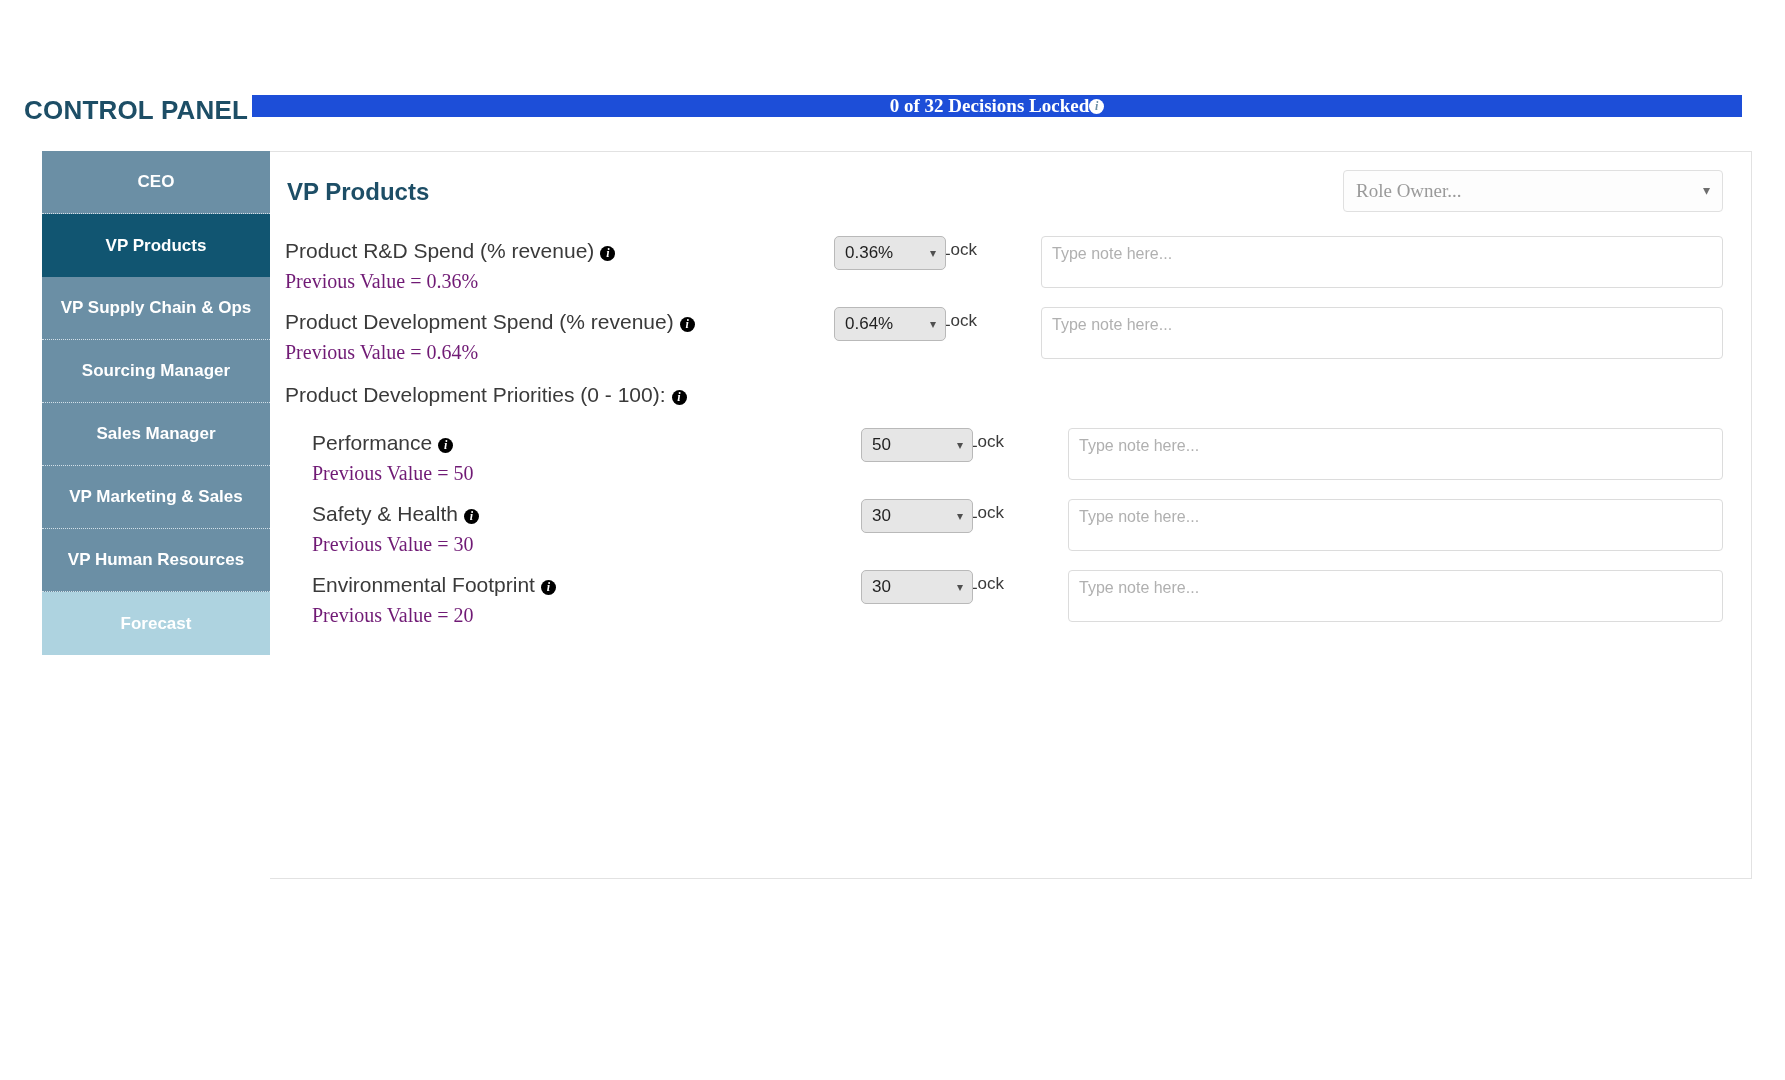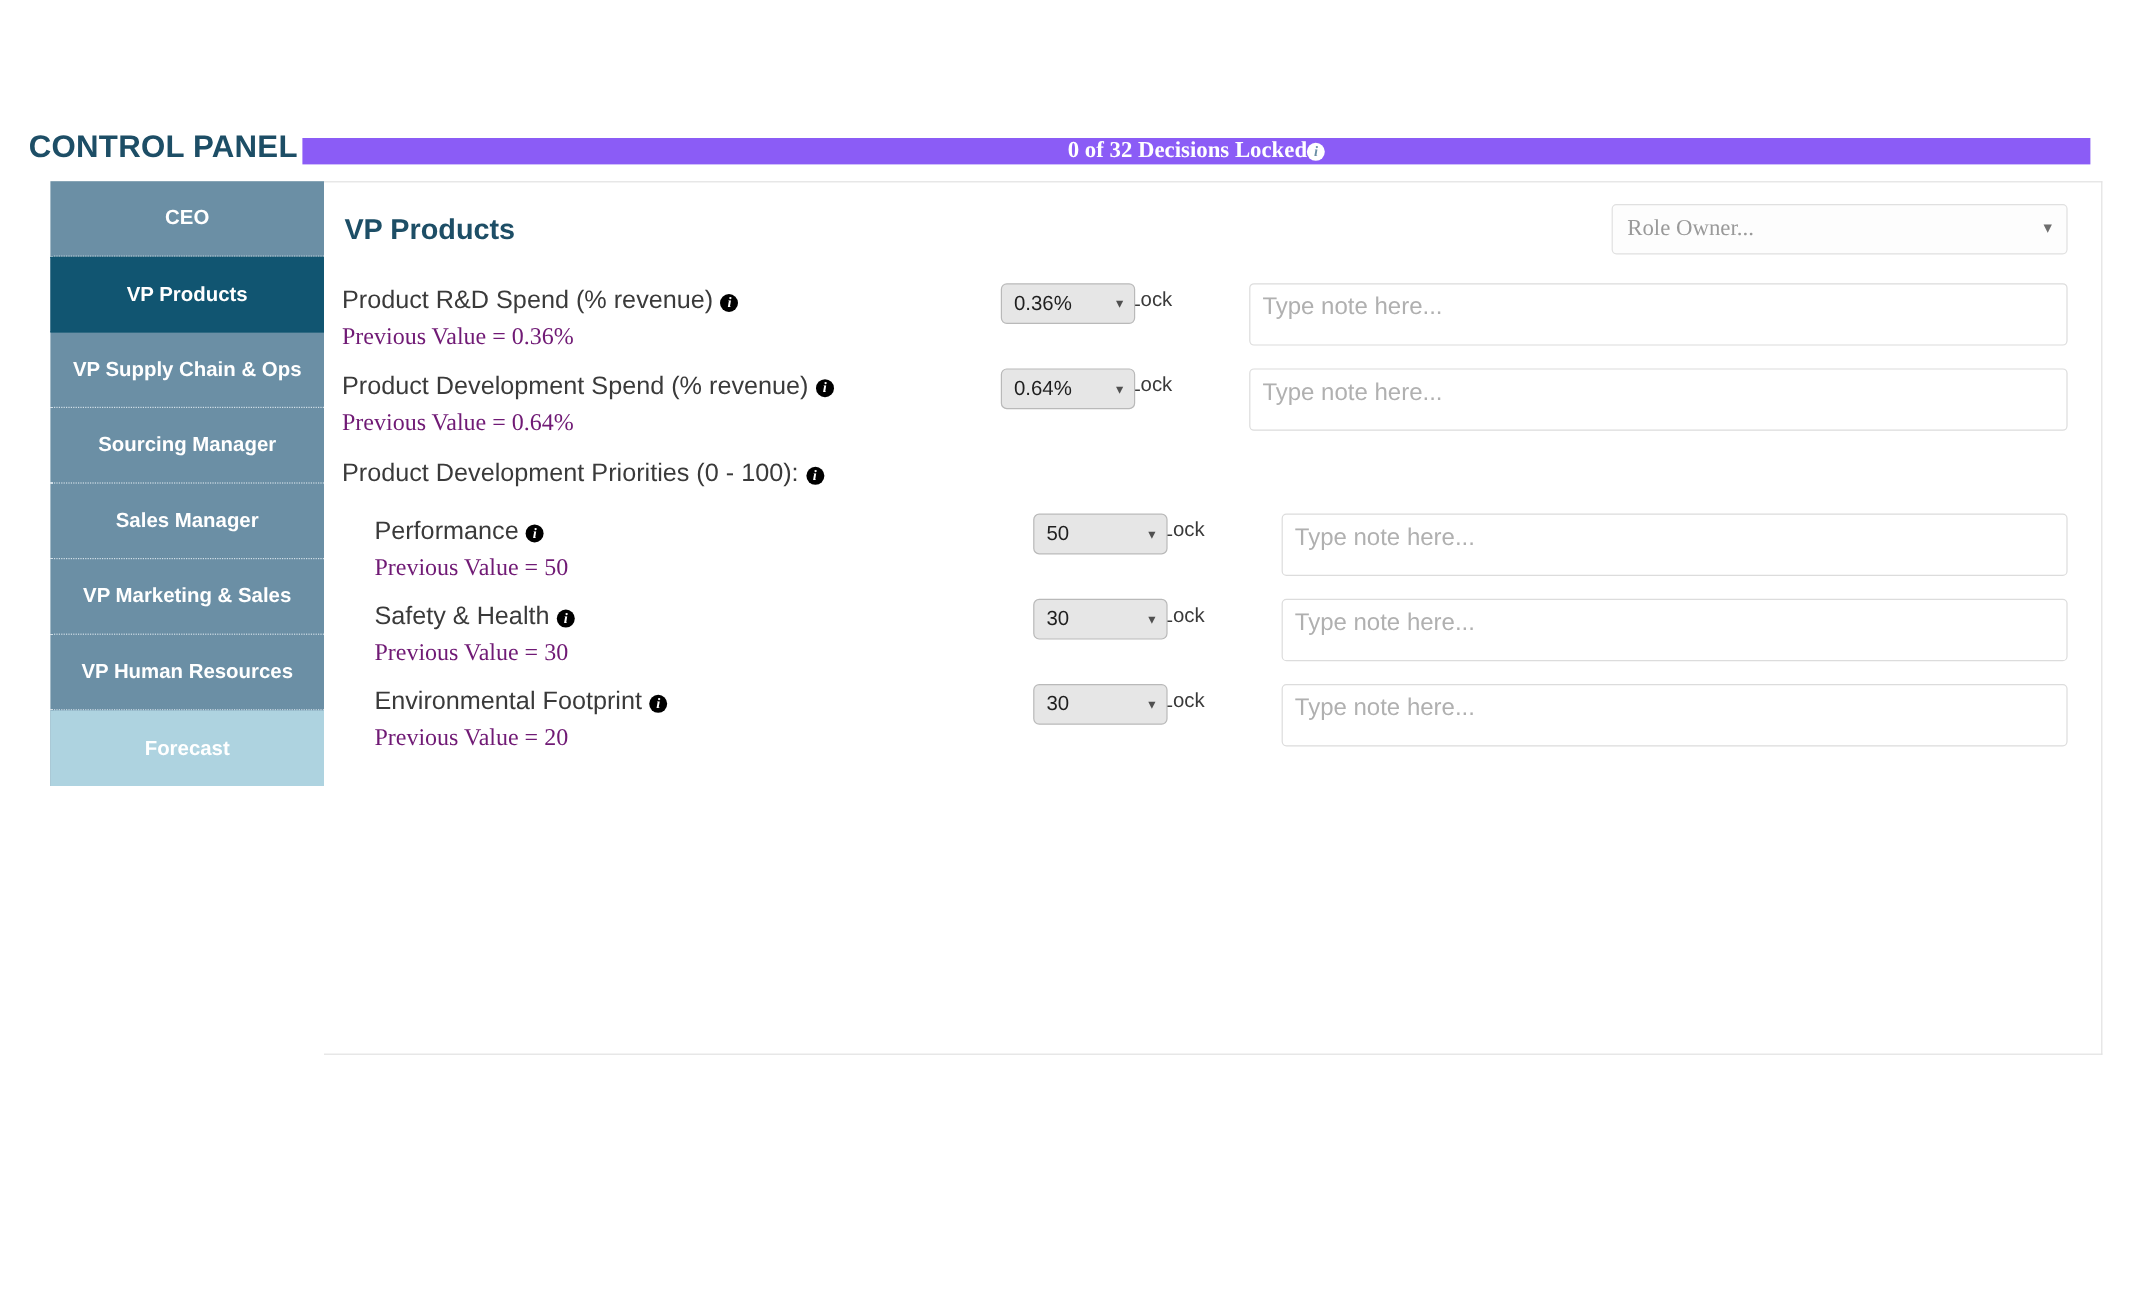--- a/index.html
+++ b/index.html
@@ -10,39 +10,39 @@
     width: 1785px;
     height: 1080px;
     background: #ffffff;
     font-family: "Liberation Sans", sans-serif;
     overflow: hidden;
   }
 
   
   .topbar {
     display: flex;
-    align-items: flex-end;
+    align-items: flex-start;
     height: 42px;
     margin-top: 95px;
   }
   .cp-title {
     width: 252px;
     box-sizing: border-box;
     padding-left: 24px;
     color: #1d4e66;
     font-size: 26px;
     font-weight: bold;
     letter-spacing: 0.2px;
     line-height: 30px;
     white-space: nowrap;
     font-family: "Liberation Sans", sans-serif;
   }
   .lock-banner {
     flex: 1;
-    background: #8b5cf6;
+    background: #1d4ed8;
     color: #ffffff;
     display: flex;
     align-items: center;
     justify-content: center;
     font-family: "Liberation Serif", serif;
     font-size: 19px;
     font-weight: bold;
     margin-right: 43px;
   }
 
@@ -247,21 +247,21 @@
   .note-box {
     width: 100%;
     height: 52px;
     box-sizing: border-box;
     border: 1px solid #dcdcdc;
     border-radius: 4px;
     background: #ffffff;
     resize: none;
     outline: none;
     font-family: "Liberation Sans", sans-serif;
-    font-size: 20px;
+    font-size: 16px;
     color: #333333;
     padding: 8px 10px;
   }
   .note-box::placeholder { color: #b0b0b0; }
 </style>
 </head>
 <body>
 
 <div class="topbar">
   <div class="cp-title">CONTROL PANEL</div>

